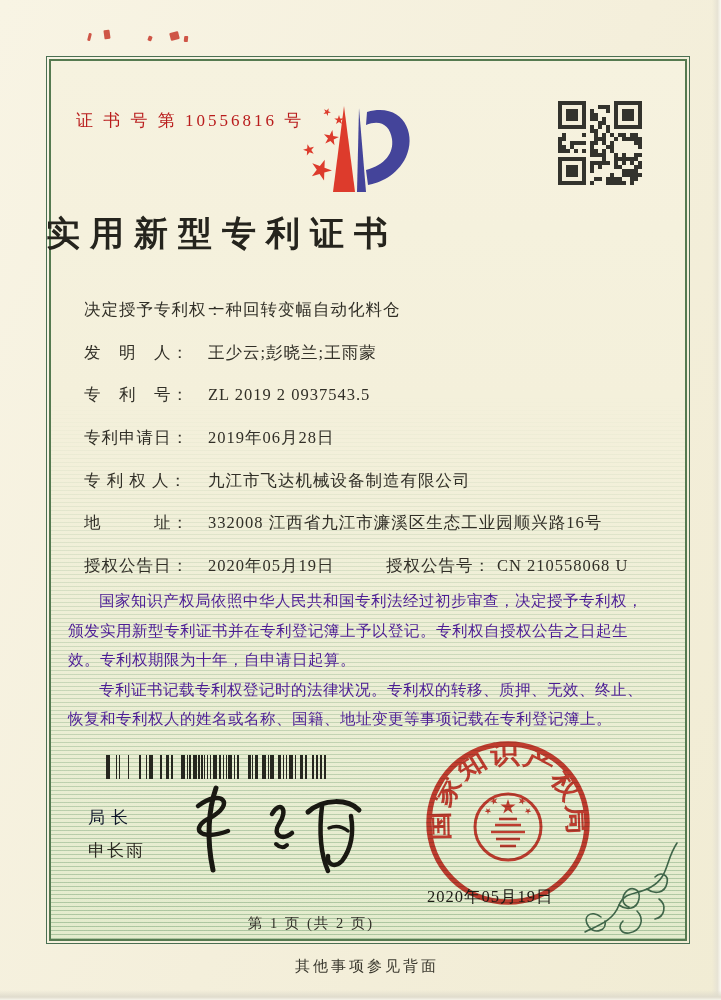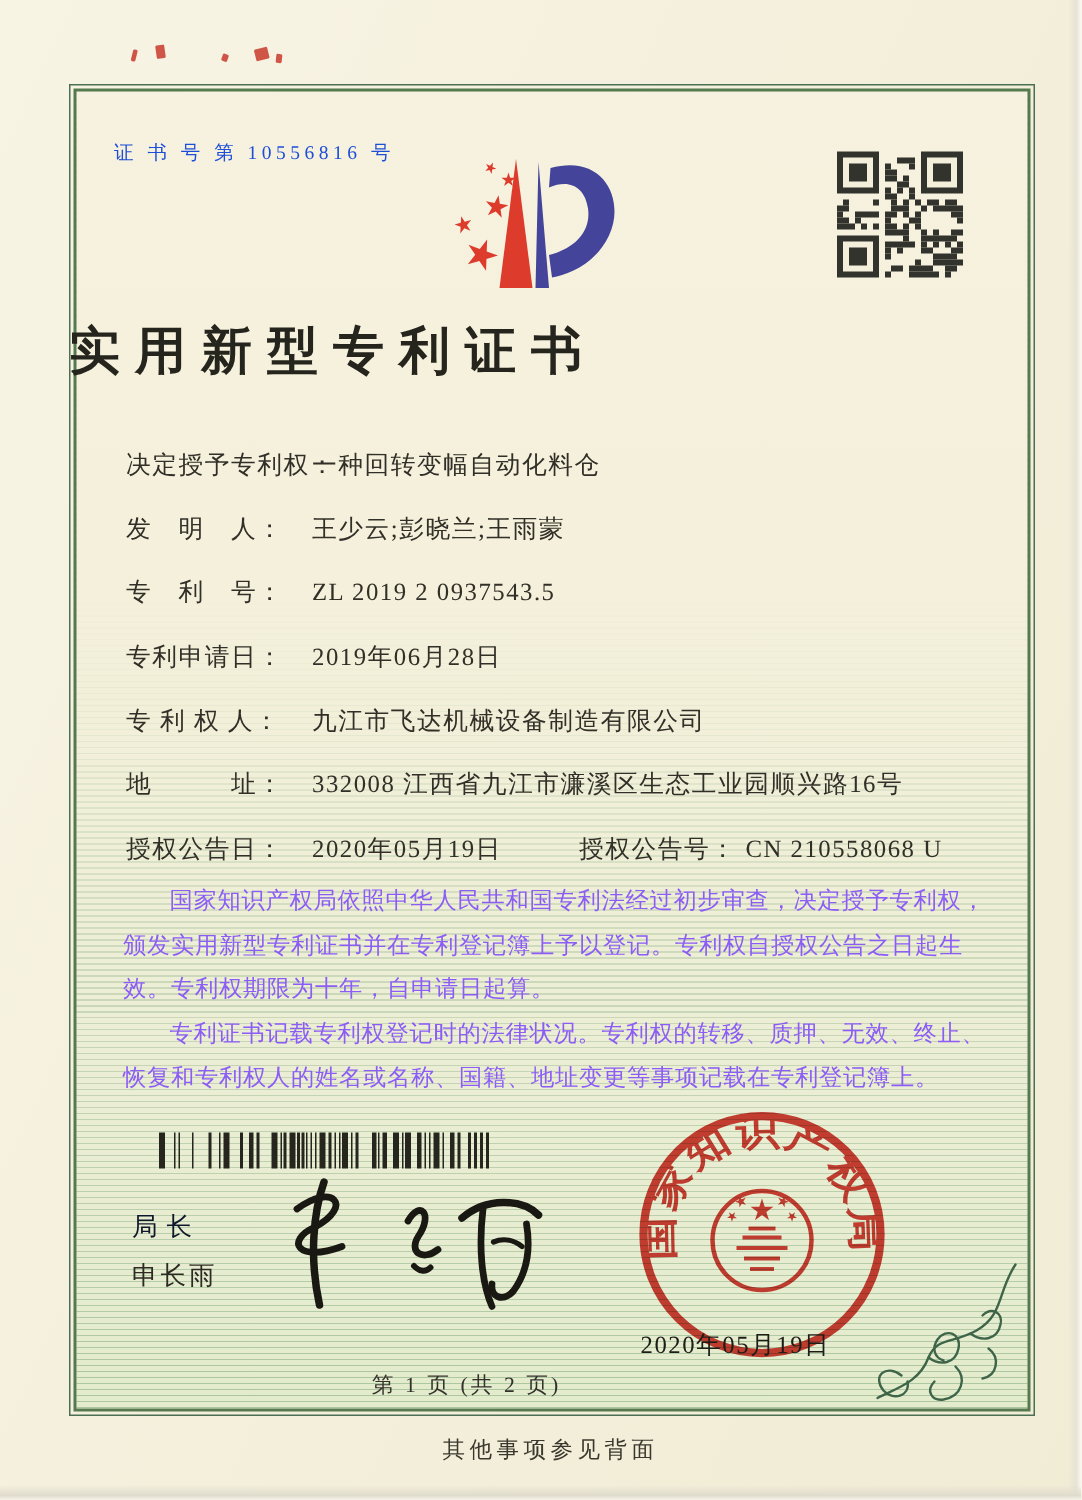--- a/index.html
+++ b/index.html
@@ -21,29 +21,29 @@
     border:1px solid #4a6f52;
   }
   .frame-inner{
     position:absolute;inset:2px;
     border:2px solid #557a50;
     background:
       linear-gradient(180deg,#f6f2df 0%,#f4f0db 38%,rgba(244,241,220,0.45) 68%,rgba(240,240,215,0.06) 100%),
       repeating-linear-gradient(0deg,rgba(118,162,116,0.55) 0 1px,rgba(118,162,116,0) 1px 4px),
       linear-gradient(180deg,#f0eed8,#e2ebcc);
   }
-  .cert-no{left:76px;top:93px;font-size:13px;letter-spacing:3px;color:#1d4ed8;}
+  .cert-no{left:76px;top:109px;font-size:17px;letter-spacing:3px;color:#b91c1c;}
   .title{left:46px;top:211px;width:642px;text-align:left;font-size:34px;font-weight:bold;letter-spacing:10px;color:#25241d;}
   .fields{left:84px;top:289px;width:570px;font-size:16.5px;color:#312f27;}
   .frow{height:42.6px;display:flex;align-items:center;white-space:nowrap;}
   .flabel{display:inline-block;width:124px;letter-spacing:1px;flex:0 0 auto;}
   .fvalue{letter-spacing:1px;}
   .fvalue.bold{font-weight:normal;}
   .fvalue.w170{display:inline-block;width:178px;flex:0 0 auto;}
-  .paras{left:82px;top:586px;width:580px;font-size:15.5px;line-height:29.5px;color:#8b5cf6;letter-spacing:0.5px;}
+  .paras{left:68px;top:586px;width:580px;font-size:15.5px;line-height:29.5px;color:#4c1d95;letter-spacing:0.5px;}
   .paras p{margin:0;text-indent:2em;}
   .director-title{left:88px;top:806px;font-size:17px;letter-spacing:6px;color:#0f172a;}
   .director-name{left:88px;top:839px;font-size:17px;letter-spacing:2px;color:#2c2a22;}
   .seal-date{left:427px;top:886px;font-size:16.5px;letter-spacing:1px;color:#1d1c16;z-index:6;}
   .page-info{left:46px;top:914px;width:530px;text-align:center;font-size:14.5px;letter-spacing:2px;color:#33312a;}
   .back-note{left:46px;top:957px;width:642px;text-align:center;font-size:15px;letter-spacing:3px;color:#3a382e;}
   .seal{left:420px;top:735px;z-index:5;mix-blend-mode:multiply;opacity:.92;}
   .sig{left:178px;top:776px;z-index:4;}
   .logo{left:281px;top:92px;}
   .qr{left:554px;top:99px;}

